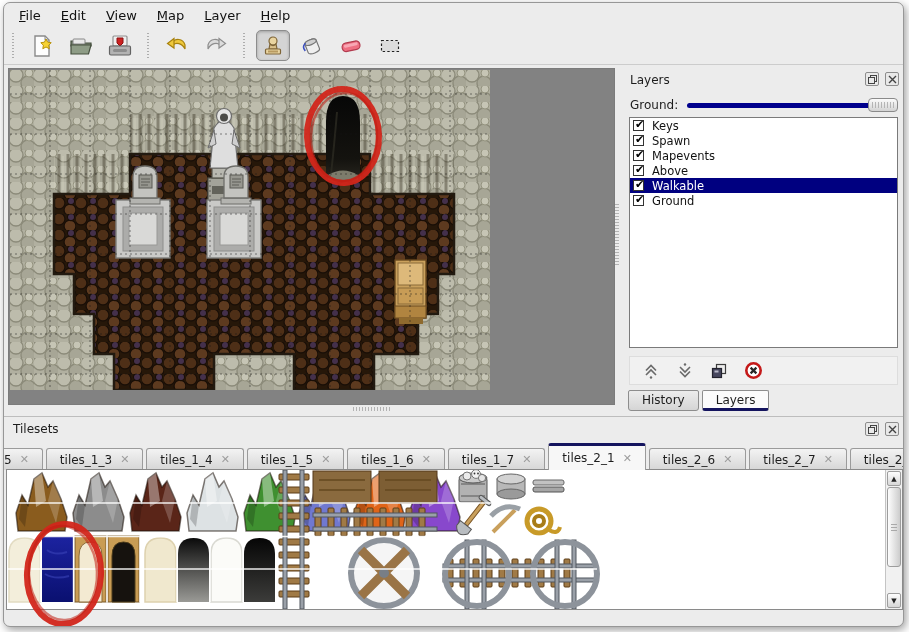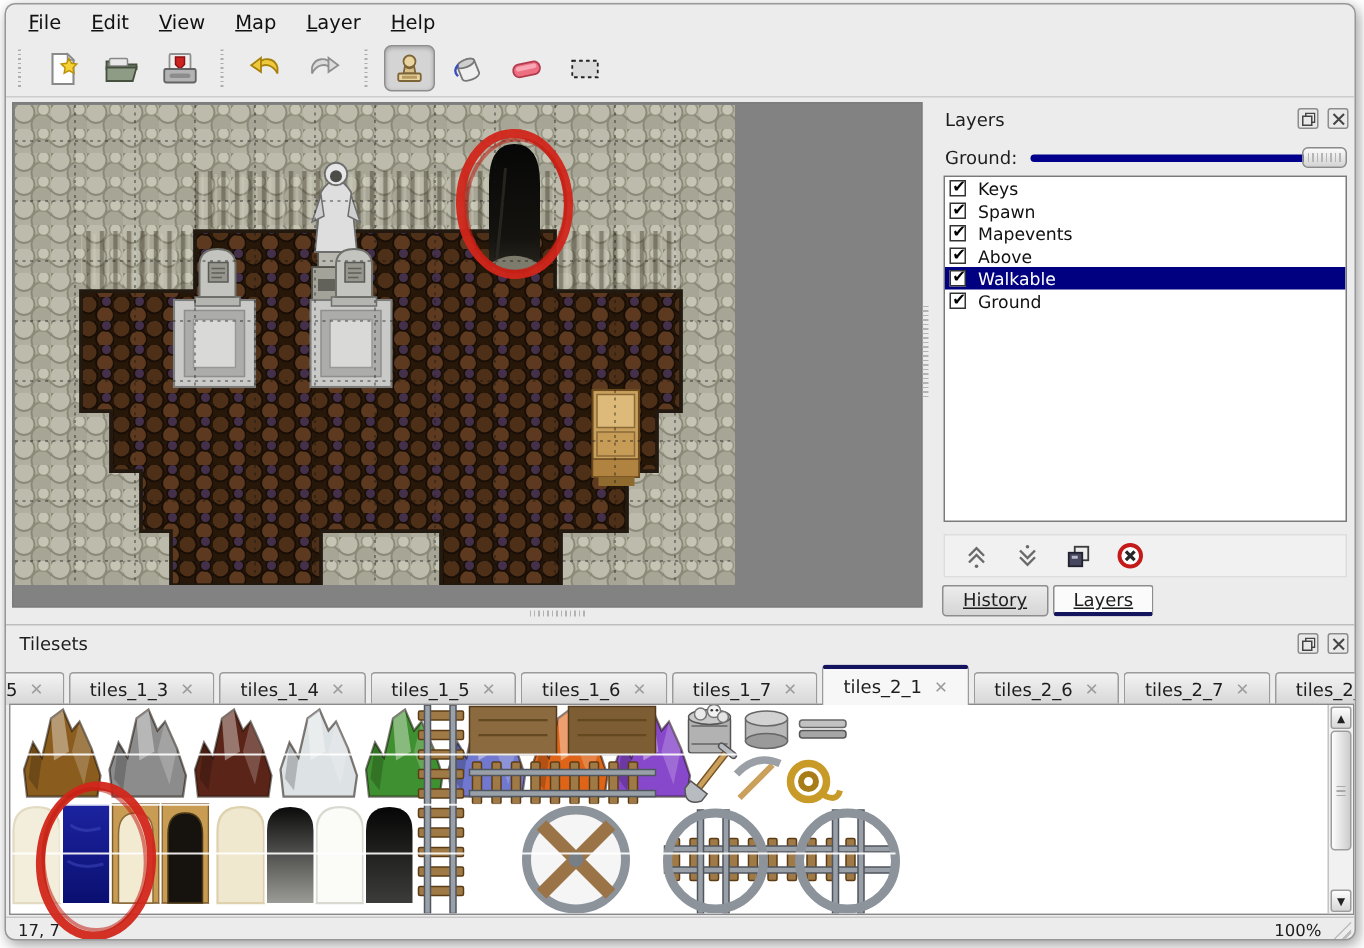--- a/index.html
+++ b/index.html
@@ -62,21 +62,21 @@
     margin-right:8px; display:flex; align-items:center; justify-content:center;
     font-size:11px; color:#000; }
   .cbx span { position:relative; top:-1px; left:1px; font-weight:bold; }
   .layer-actions { position:absolute; left:6px; top:290px; right:5px; height:29px;
     background:#f1f1f1; border:1px solid #dddddd; display:flex; align-items:center;
     gap:12px; padding-left:10px; }
   .act-btn { width:22px; height:22px; display:flex; align-items:center; justify-content:center; }
   .dock-tabs { position:absolute; left:5px; top:324px; display:flex; }
   .dock-tab { height:21px; padding:2px 13px 0; font-size:12px; color:#1d1d1d;
     border:1px solid #8d8d8d; background:linear-gradient(#ececec,#d5d5d5);
-    border-radius:2px 2px 3px 3px; margin-right:3px;text-decoration:underline; }
+    border-radius:2px 2px 3px 3px; margin-right:3px; }
   .dock-tab.active { background:#fbfbfb; border-bottom:3px solid #14145e; }
 
   
   .tilesets-dock { position:absolute; left:0; top:413px; width:901px; height:195px;
     border-top:1px solid #bdbdbd; }
   .tilesets-dock .dock-header { position:absolute; left:9px; top:5px; }
   .tilesets-dock .win-btns { right:6px; top:5px; }
   .ts-tabs { position:absolute; left:0; top:23px; right:2px; height:30px;
     display:flex; align-items:flex-end; }
   .ts-tab { height:22px; display:flex; align-items:center; gap:8px; padding:0 13px;
@@ -616,24 +616,19 @@
       </svg>
 
       <div class="vscroll">
         <div class="vs-btn vs-up">▲</div>
         <div class="vs-thumb"></div>
         <div class="vs-btn vs-down">▼</div>
       </div>
     </div>
   </div>
 
-  <div class="statusbar">
-    <span class="sb-coords">17, 7</span>
-    <span class="sb-zoom">100%</span>
-    <div class="resize-grip"></div>
-  </div>
 
   <svg class="annotation-tileset" width="92" height="114" viewBox="0 0 92 114">
     <ellipse cx="46" cy="57" rx="37" ry="50" fill="none" stroke="#d2261b" stroke-width="6" transform="rotate(3 46 57)" opacity=".95"></ellipse>
     <ellipse cx="45" cy="56" rx="34" ry="47" fill="none" stroke="#c01d12" stroke-width="2.5" transform="rotate(-3 45 56)" opacity=".55"></ellipse>
   </svg>
 
 </div>
 
 </body></html>

